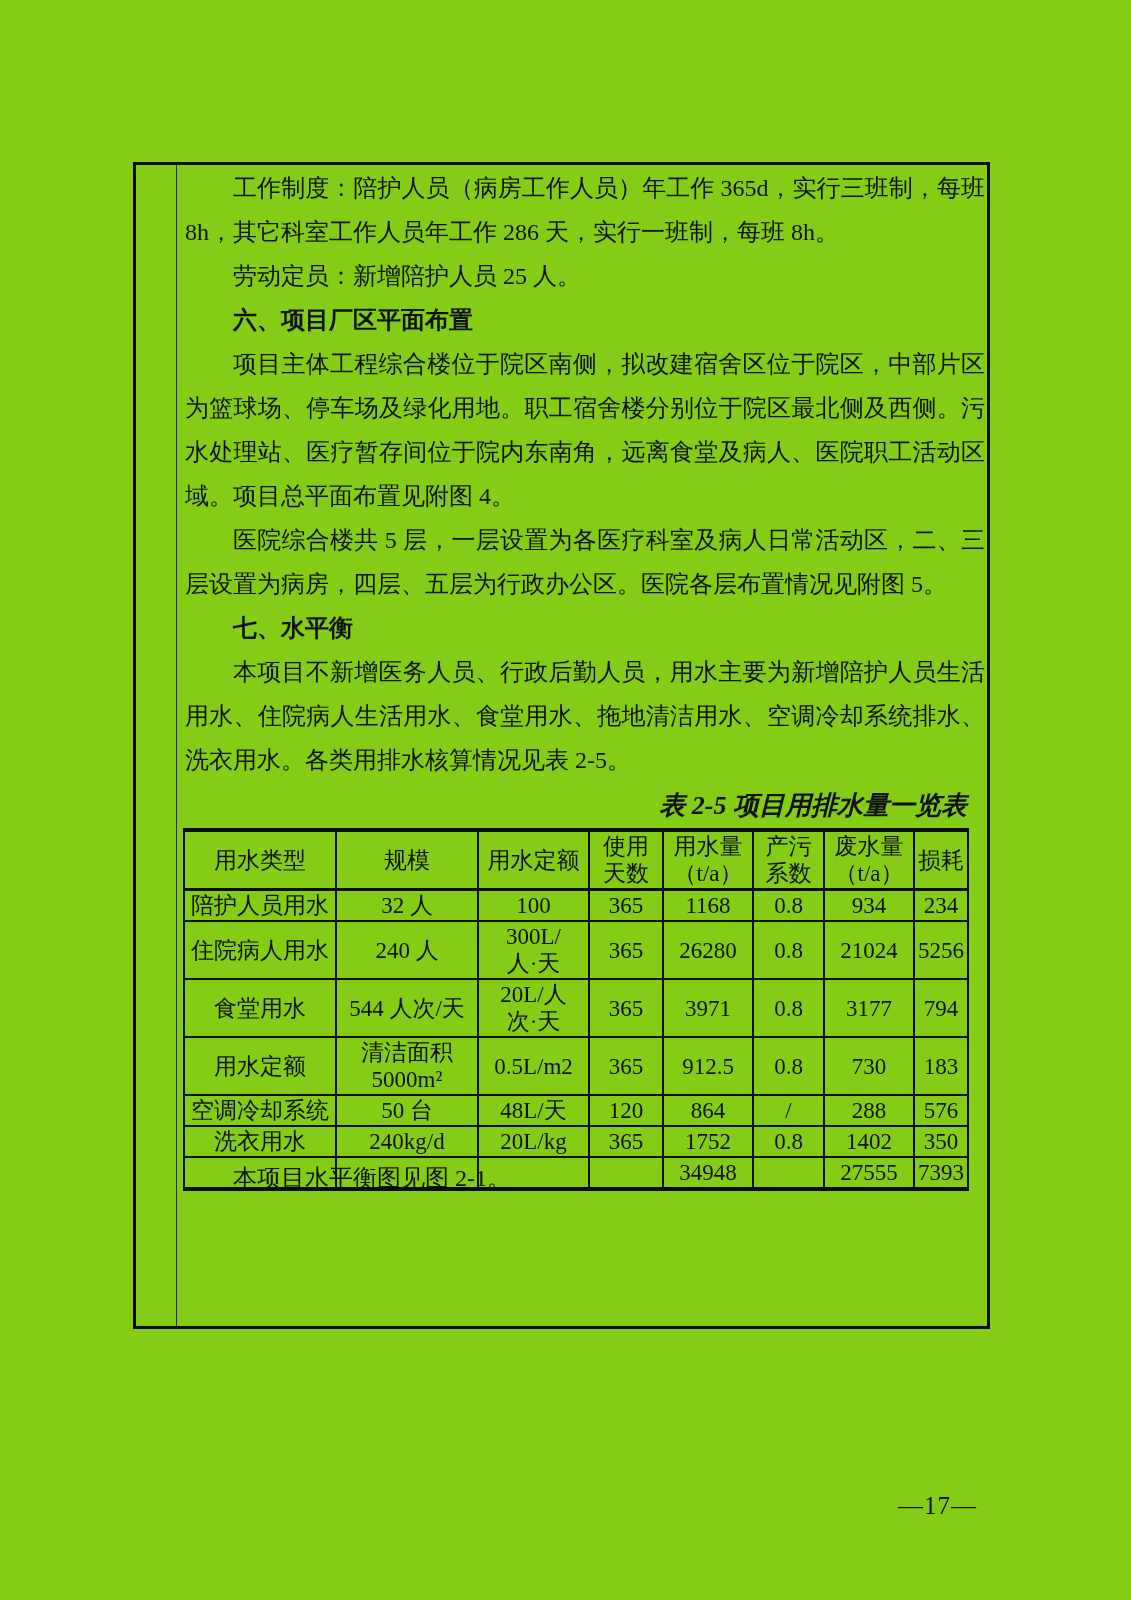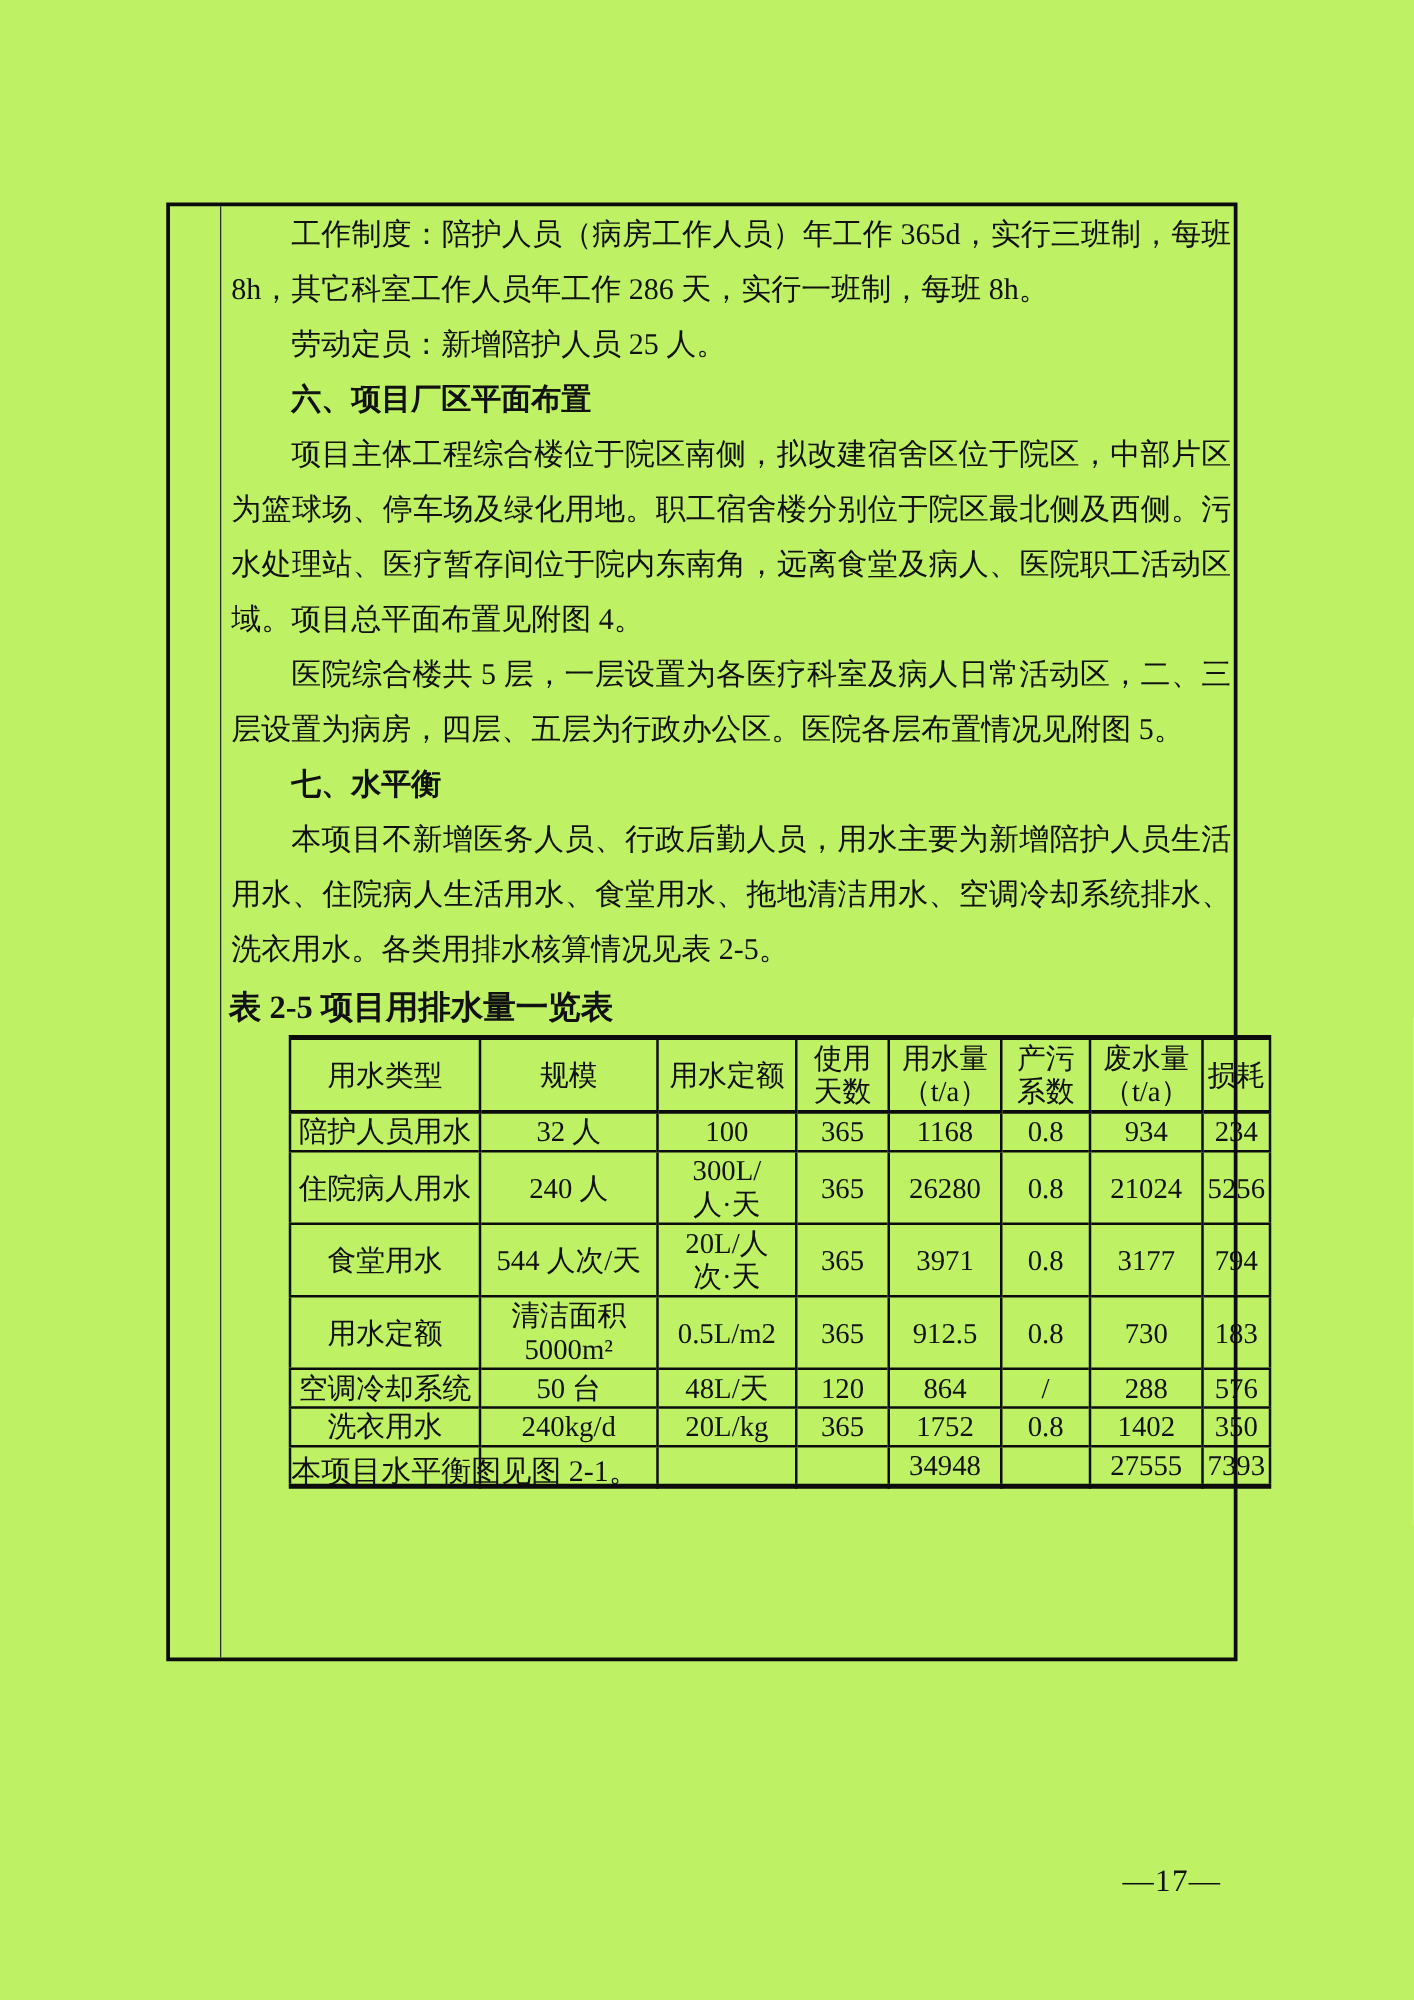--- a/index.html
+++ b/index.html
@@ -1,50 +1,49 @@
 <!DOCTYPE html>
 <html><head>
 <meta charset="utf-8">
 <style>
   html,body{margin:0;padding:0;}
   body{
     width:1131px;height:1600px;position:relative;background:#ffffff;
     font-family:"Liberation Serif","DejaVu Serif",serif;color:#111;
   }
-  .page{position:absolute;inset:0;width:1131px;height:1600px;background:#bef264;overflow:hidden;}
+  .page{position:absolute;inset:0;width:1131px;height:1600px;background:#84cc16;overflow:hidden;}
 
   
   .border-box{
     position:absolute;left:133px;top:162px;width:857px;height:1167px;
     border:3px solid #0c0c0c;box-sizing:border-box;
   }
   .inner-rule{
     position:absolute;left:40px;top:0;bottom:0;width:1px;background:#2a2a2a;
   }
 
   
   .text-flow{
     position:absolute;left:185px;top:166px;width:800px;
     font-size:24px;line-height:44px;text-align:justify;
   }
   .text-flow p{margin:0;text-indent:2em;}
   .text-flow .heading{font-weight:bold;}
 
   .table-title{
     position:absolute;left:183px;top:786px;width:784px;
-    font-size:26px;font-weight:bold;text-align:left;line-height:40px;
+    font-size:26px;font-weight:bold;text-align:right;line-height:40px;font-style:italic;
   }
 
   table.water-table{
     position:absolute;left:183px;top:828px;width:784px;
     border-collapse:collapse;table-layout:fixed;
     border-top:4px solid #0c0c0c;border-bottom:4px solid #0c0c0c;
     border-left:2px solid #0c0c0c;border-right:2px solid #0c0c0c;
     font-size:23px;
-    margin-left:48px;
   }
   table.water-table th, table.water-table td{
     border-left:2px solid #0c0c0c;border-top:2px solid #0c0c0c;
     text-align:center;vertical-align:middle;
     white-space:pre-line;line-height:27px;padding:1px 2px;
     font-weight:normal;overflow:hidden;
   }
   table.water-table th:first-child, table.water-table td:first-child{border-left:none;}
   table.water-table thead th{border-top:none;border-bottom:3px solid #0c0c0c;}
 

